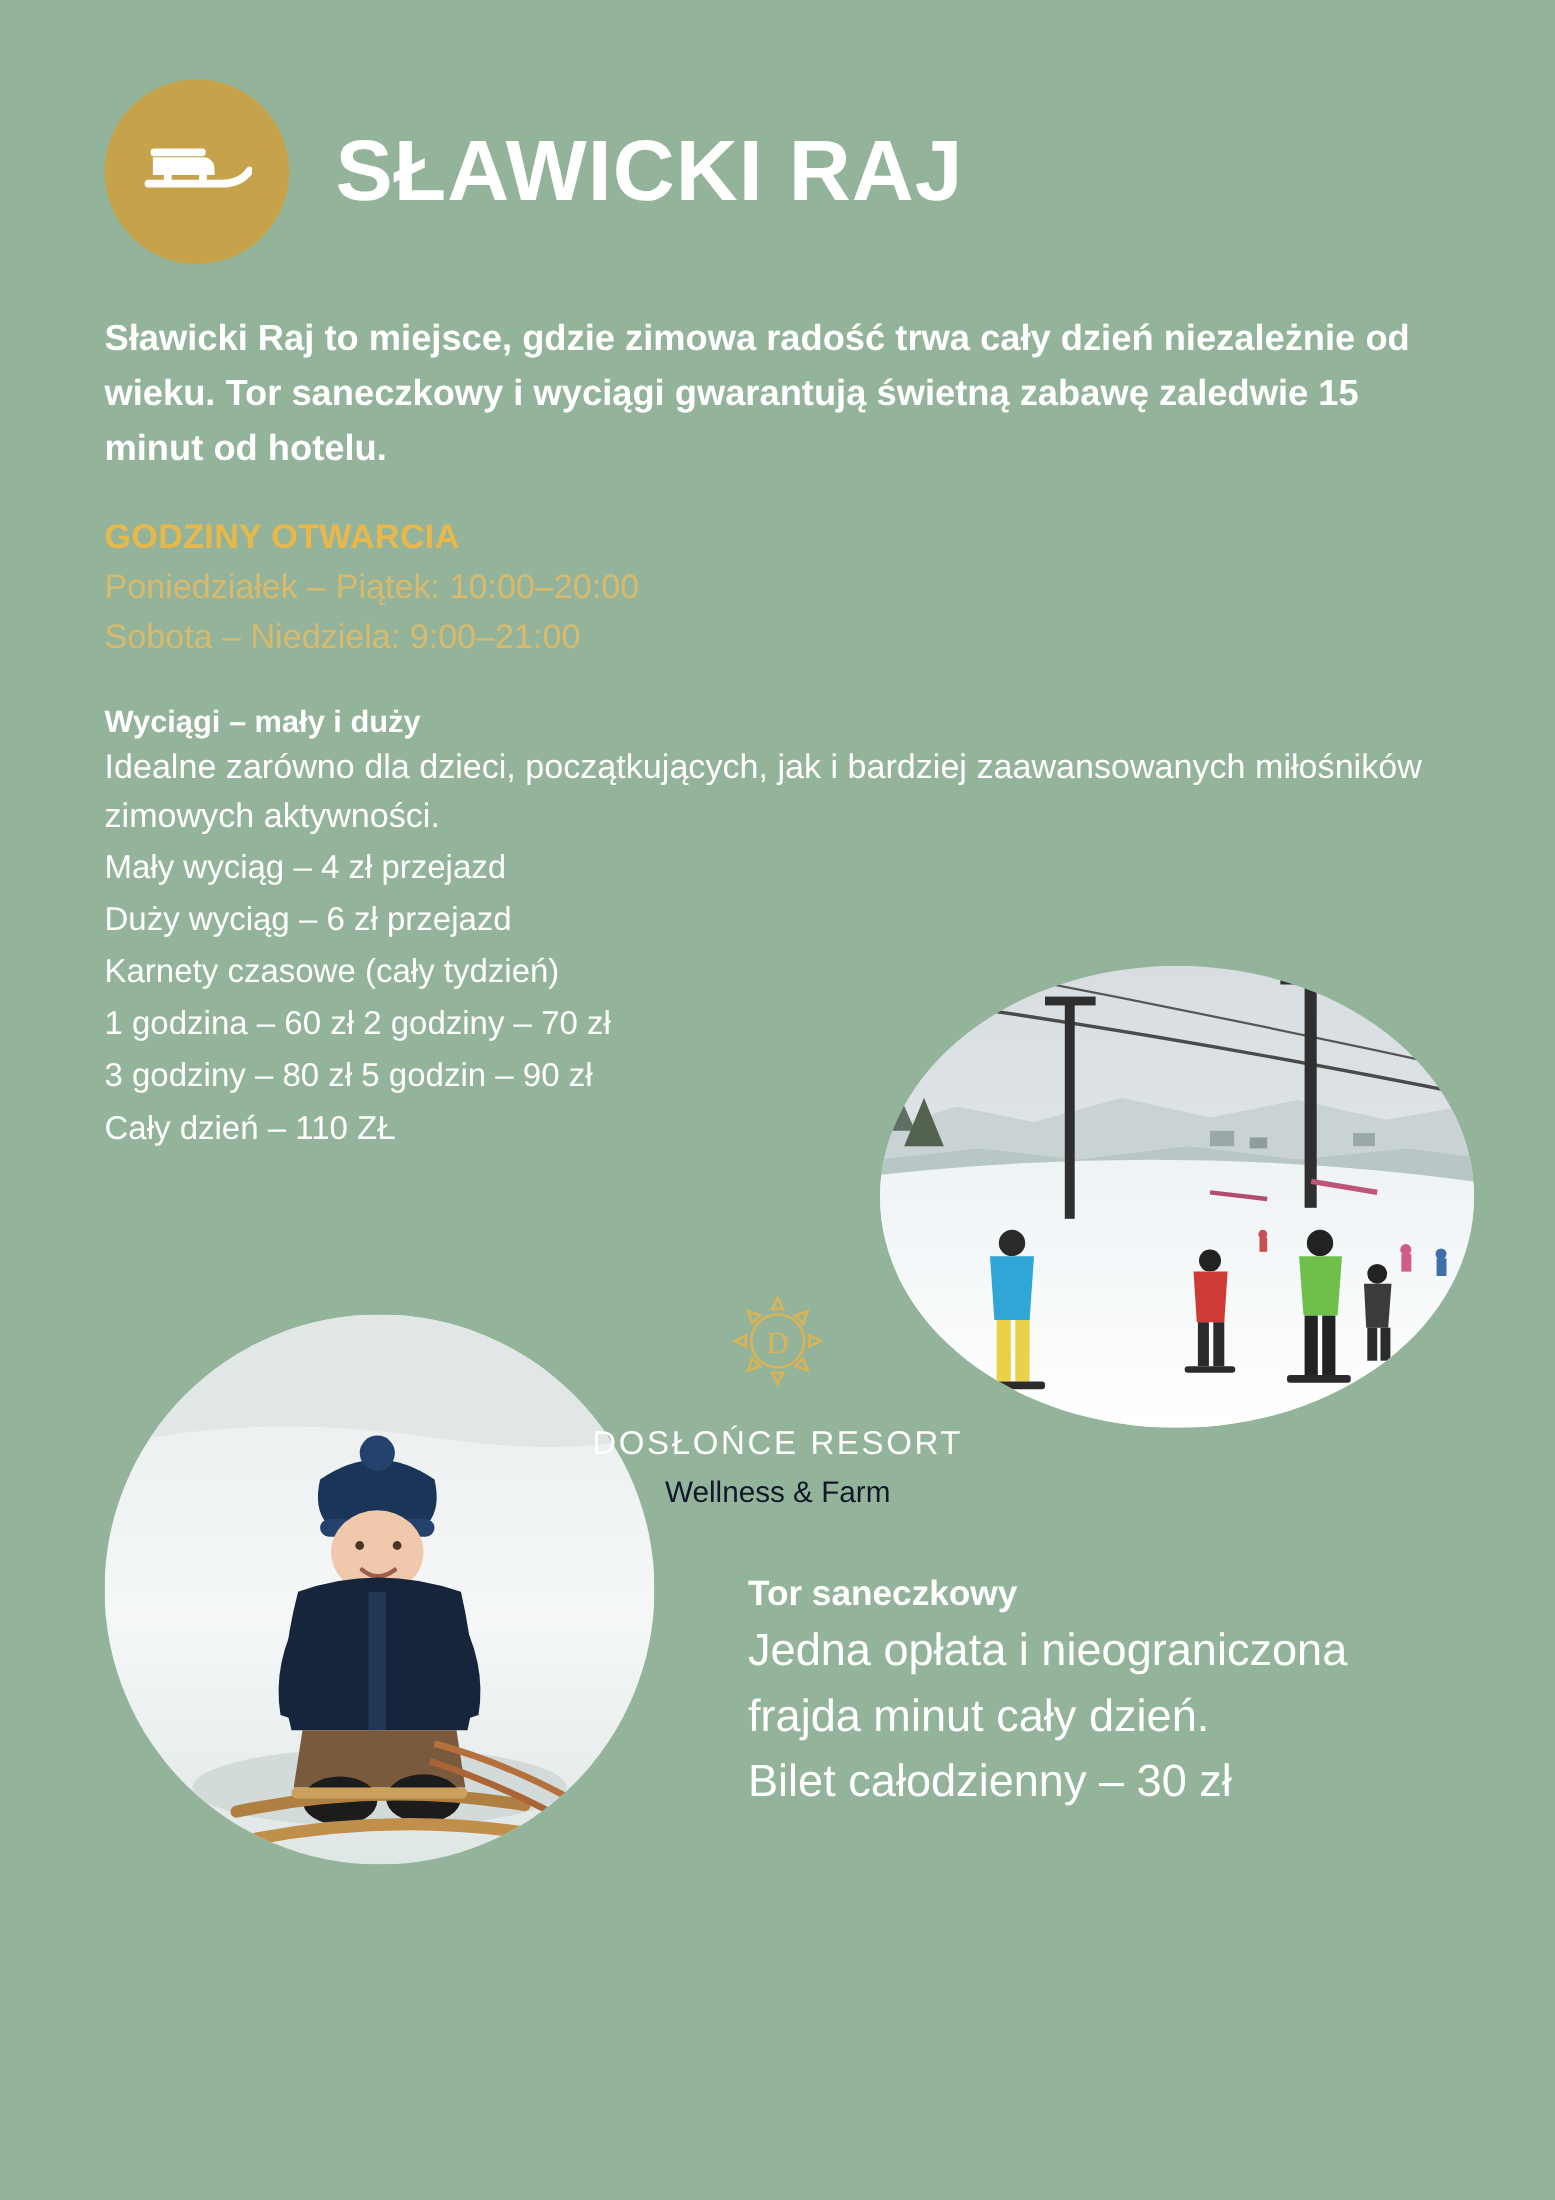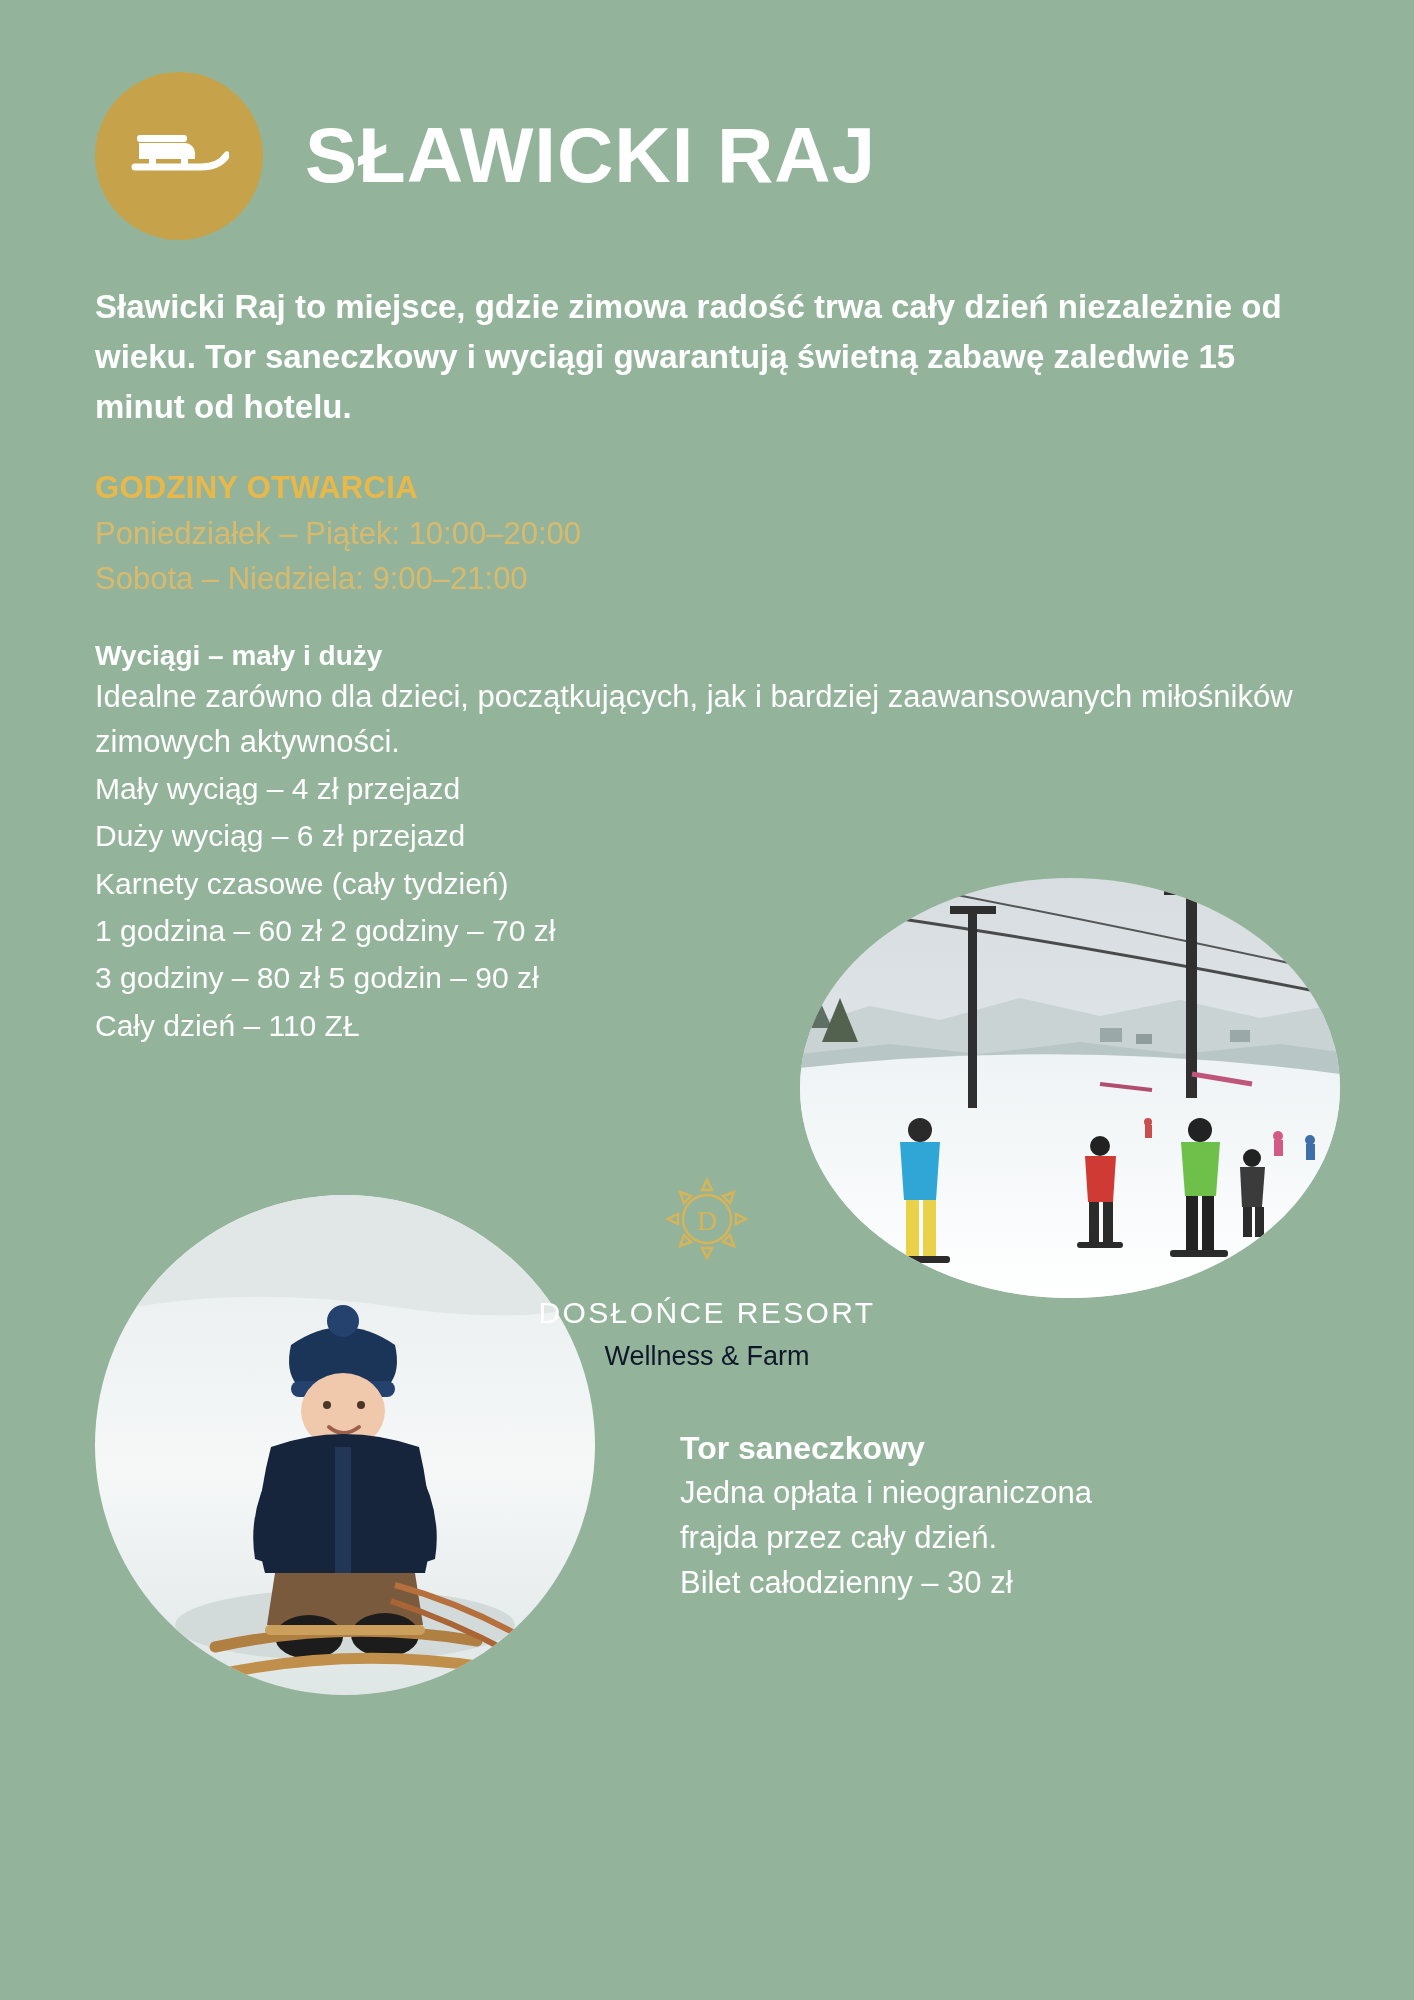--- a/index.html
+++ b/index.html
@@ -133,21 +133,21 @@
     top: 1425px;
     width: 640px;
   }
   .sled-title {
     font-size: 32px;
     font-weight: bold;
     line-height: 1.45;
     color: #ffffff;
   }
   .sled-body {
-    font-size: 31px;
+    font-size: 41px;
     line-height: 1.45;
     color: #ffffff;
   }
 
   
   .footer {
     position: absolute;
     left: 0;
     right: 0;
     bottom: 52px;
@@ -323,21 +323,21 @@
       <rect x="170" y="430" width="160" height="10" rx="5" fill="#caa05c"></rect>
 
       <path d="M300 390 q80 22 150 66" stroke="#b5703e" stroke-width="6" fill="none"></path>
       <path d="M296 406 q84 28 154 72" stroke="#a96535" stroke-width="6" fill="none"></path>
     </svg>
   </div>
 
   <div class="sled-block">
     <div class="sled-title">Tor saneczkowy</div>
     <div class="sled-body">Jedna opłata  i nieograniczona</div>
-    <div class="sled-body">frajda przez cały dzień.</div>
+    <div class="sled-body">frajda minut cały dzień.</div>
     <div class="sled-body">Bilet całodzienny – 30 zł</div>
   </div>
 
   <div class="footer">
     <div class="footer-mark">
       <svg width="110" height="110" viewBox="0 0 110 110" aria-hidden="true">
         <g stroke="#d9b457" stroke-width="2.4" fill="none">
           <circle cx="55" cy="55" r="24"></circle>
           <g>
             <path d="M55 16 l5 10 h-10 z"></path>

